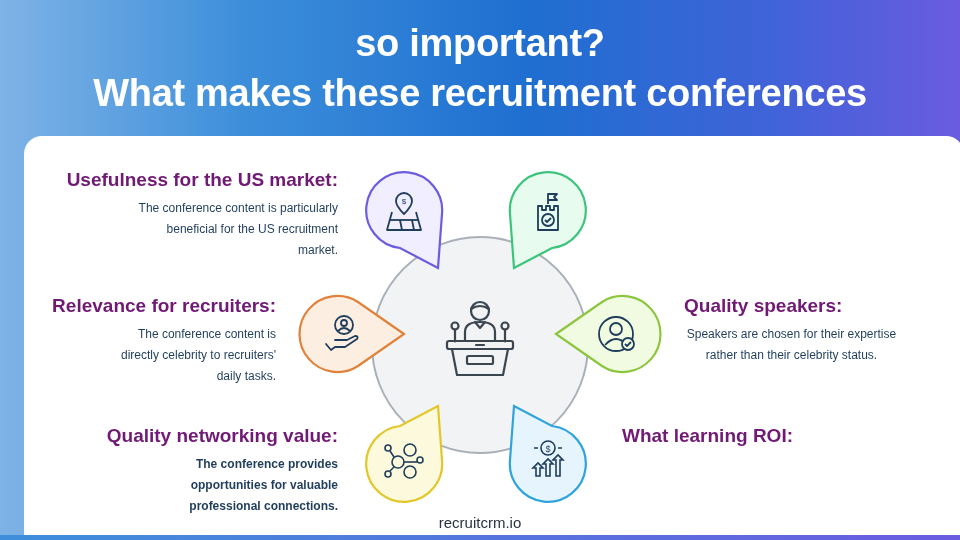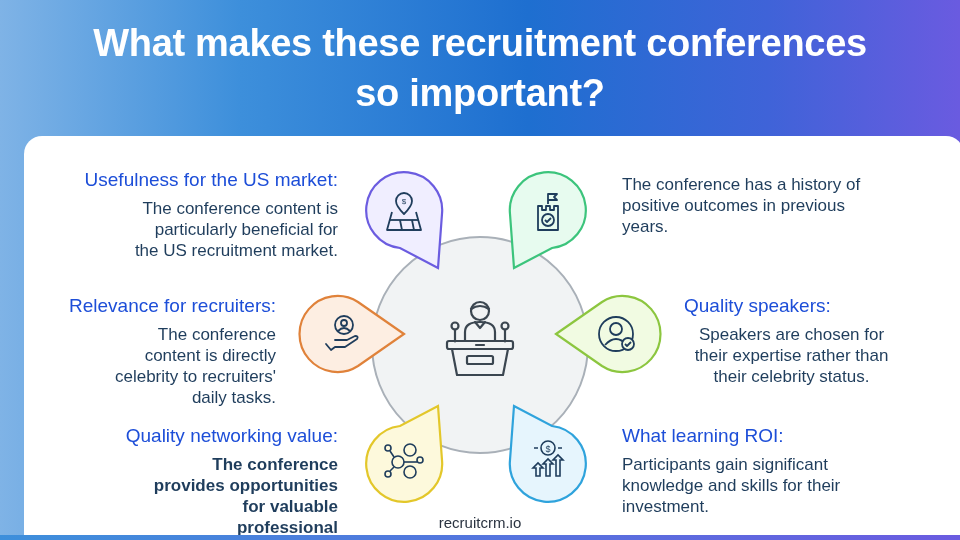--- a/index.html
+++ b/index.html
@@ -25,35 +25,35 @@
   }
   .hub {
     position: absolute; left: 371px; top: 236px; width: 218px; height: 218px;
     border-radius: 50%; background: #f1f3f4; border: 2px solid #a9b0b8;
   }
   .hub-icon { position: absolute; left: 443px; top: 298px; width: 74px; height: 80px; }
   .drop { position: absolute; width: 84px; height: 84px; }
   .drop svg { position: absolute; left: 0; top: 0; }
   .drop .icon { position: absolute; left: 20px; top: 20px; width: 44px; height: 44px; }
   .item { position: absolute; width: 300px; }
-  .item h3 { font-size: 19px; font-weight: normal; color: #1d4ed8; line-height: 24px; }
-  .item p { font-size: 17px; color: #1f3d5c; line-height: 21px; margin-top: 6px; }
+  .item h3 { font-size: 19px; font-weight: bold; color: #701a75; line-height: 24px; }
+  .item p { font-size: 12px; color: #1f3d5c; line-height: 21px; margin-top: 6px; }
   .item.left { text-align: right; }
   .item.right { text-align: left; }
   .footer {
     position: absolute; left: 0; top: 514px; width: 960px; text-align: center;
     font-size: 15px; color: #2a3340;
   }
 </style>
 </head>
 <body>
 
 <div class="title">
+  <div>so important?</div>
   <div>What makes these recruitment conferences</div>
-  <div>so important?</div>
 </div>
 
 <div class="card"></div>
 
 <div class="hub"></div>
 <svg class="hub-icon" viewBox="0 0 74 80" fill="none" stroke="#3b4650" stroke-width="2.2" stroke-linecap="round" stroke-linejoin="round">
   <circle cx="37" cy="13" r="9"></circle>
   <path d="M28 11 q9 -6 18 0"></path>
   <path d="M22 42 v-8 q0 -10 15 -10 q15 0 15 10 v8"></path>
   <path d="M32 24 l5 6 l5 -6"></path>
@@ -148,33 +148,31 @@
       <path d="M20 38 v-12 h-3 l5 -5 l5 5 h-3 v12z"></path>
       <path d="M30 38 v-16 h-3 l5 -5 l5 5 h-3 v16z"></path>
   </svg>
 </div>
 
 <div class="item left" style="left:38px;top:168px;">
   <h3>Usefulness for the US market:</h3>
   <p style="margin-left:90px;">The conference content is particularly beneficial for the US recruitment market.</p>
 </div>
 <div class="item right" style="left:622px;top:168px;">
-  <p style="width:240px;">The conference has a history of positive outcomes in previous years.</p>
 </div>
 <div class="item left" style="left:-24px;top:294px;">
   <h3>Relevance for recruiters:</h3>
   <p style="margin-left:130px;">The conference content is directly celebrity to recruiters' daily tasks.</p>
 </div>
 <div class="item right" style="left:684px;top:294px;">
   <h3>Quality speakers:</h3>
   <p style="width:215px;text-align:center;">Speakers are chosen for their expertise rather than their celebrity status.</p>
 </div>
 <div class="item left" style="left:38px;top:424px;">
   <h3>Quality networking value:</h3>
   <p style="margin-left:105px;font-weight:bold;">The conference provides opportunities for valuable professional connections.</p>
 </div>
 <div class="item right" style="left:622px;top:424px;">
   <h3>What learning ROI:</h3>
-  <p style="width:225px;">Participants gain significant knowledge and skills for their investment.</p>
 </div>
 
 <div class="footer">recruitcrm.io</div>
 <div class="bottom-bar"></div>
 
 </body></html>

